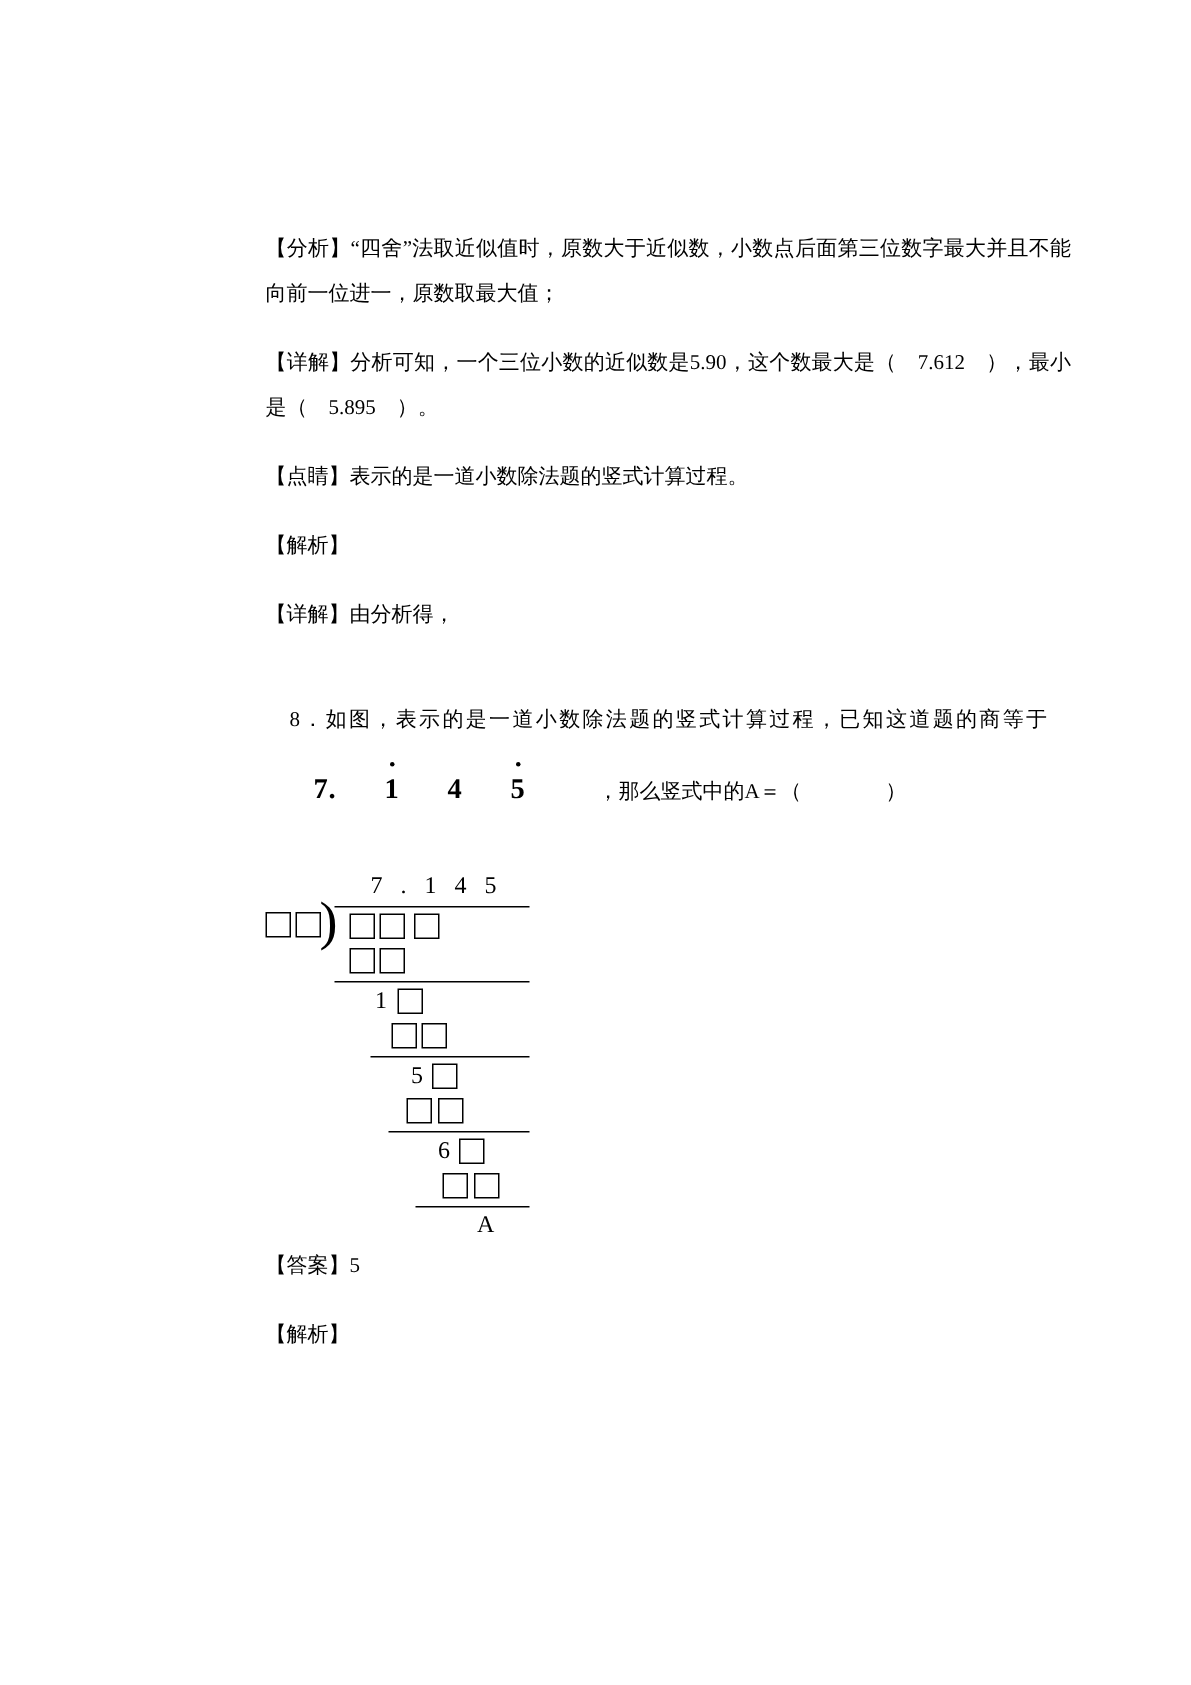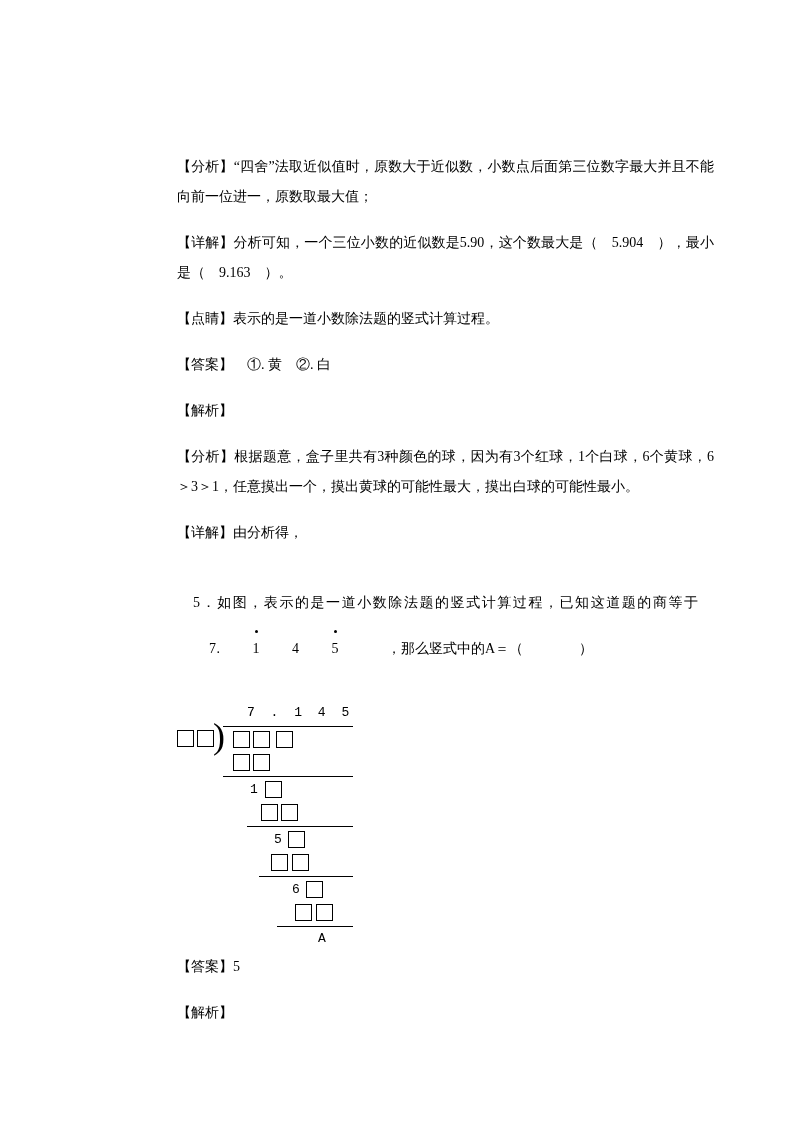--- a/index.html
+++ b/index.html
@@ -23,22 +23,22 @@
       margin-bottom: 3px;
       text-align: justify;
       word-break: break-all;
     }
     .q8-start { margin-top: 10px; }
     .q9-start { margin-top: 40px; }
     .answer-gap { margin-top: 12px; }
 
     
     .q9num {
-      font-weight: 400;
-      font-size: 14px;
+      font-weight: 700;
+      font-size: 19px;
       letter-spacing: 0.5px;
       white-space: nowrap;
     }
     .dotted { position: relative; display: inline-block; }
     .dotted::after {
       content: "";
       position: absolute;
       left: 50%;
       top: -4px;
       width: 3px;
@@ -63,50 +63,47 @@
       border: 1px solid #000;
       background: #fff;
     }
     .ln {
       position: absolute;
       height: 0;
       border-top: 1px solid #000;
     }
     .dg {
       position: absolute;
-      font-size: 13px;
+      font-size: 16px;
       line-height: 17px;
       white-space: pre;
-      font-family: Liberation Mono, monospace;
     }
     .quot { left: 70px; top: 0; letter-spacing: 4px; }
     .brk {
       position: absolute;
       left: 36px;
       top: 14px;
       font-size: 36px;
       line-height: 36px;
       font-weight: 400;
     }
   </style>
 </head>
 <body>
 
 <div class="page">
 
   <p class="para">【分析】“四舍”法取近似值时，原数大于近似数，小数点后面第三位数字最大并且不能向前一位进一，原数取最大值；</p>
-  <p class="para">【详解】分析可知，一个三位小数的近似数是5.90，这个数最大是（　5.904　），最小是（　9.163　）。</p>
+  <p class="para">【详解】分析可知，一个三位小数的近似数是5.90，这个数最大是（　7.612　），最小是（　5.895　）。</p>
   <p class="para">【点睛】表示的是一道小数除法题的竖式计算过程。</p>
 
-  <p class="para">【答案】　①. 黄　②. 白</p>
   <p class="para">【解析】</p>
-  <p class="para">【分析】根据题意，盒子里共有3种颜色的球，因为有3个红球，1个白球，6个黄球，6＞3＞1，任意摸出一个，摸出黄球的可能性最大，摸出白球的可能性最小。</p>
   <p class="para">【详解】由分析得，</p>
 
-  <p class="para q9-start"><span>5．如图，表示的是一道小数除法题的竖式计算过程，已知这道题的商等于</span><span class="q9num"><span>7.</span><span class="dotted">1</span><span>4</span><span class="dotted">5</span></span><span>，那么竖式中的A＝（　　　　）</span></p>
+  <p class="para q9-start"><span>8．如图，表示的是一道小数除法题的竖式计算过程，已知这道题的商等于</span><span class="q9num"><span>7.</span><span class="dotted">1</span><span>4</span><span class="dotted">5</span></span><span>，那么竖式中的A＝（　　　　）</span></p>
 
   <div class="figure">
 
     <span class="dg quot">7 . 1 4 5</span>
 
     <div class="ln" style="left:46px; top:22px; width:130px;"></div>
 
     <div class="bx" style="left:0; top:26px;"></div>
     <div class="bx" style="left:20px; top:26px;"></div>
 

